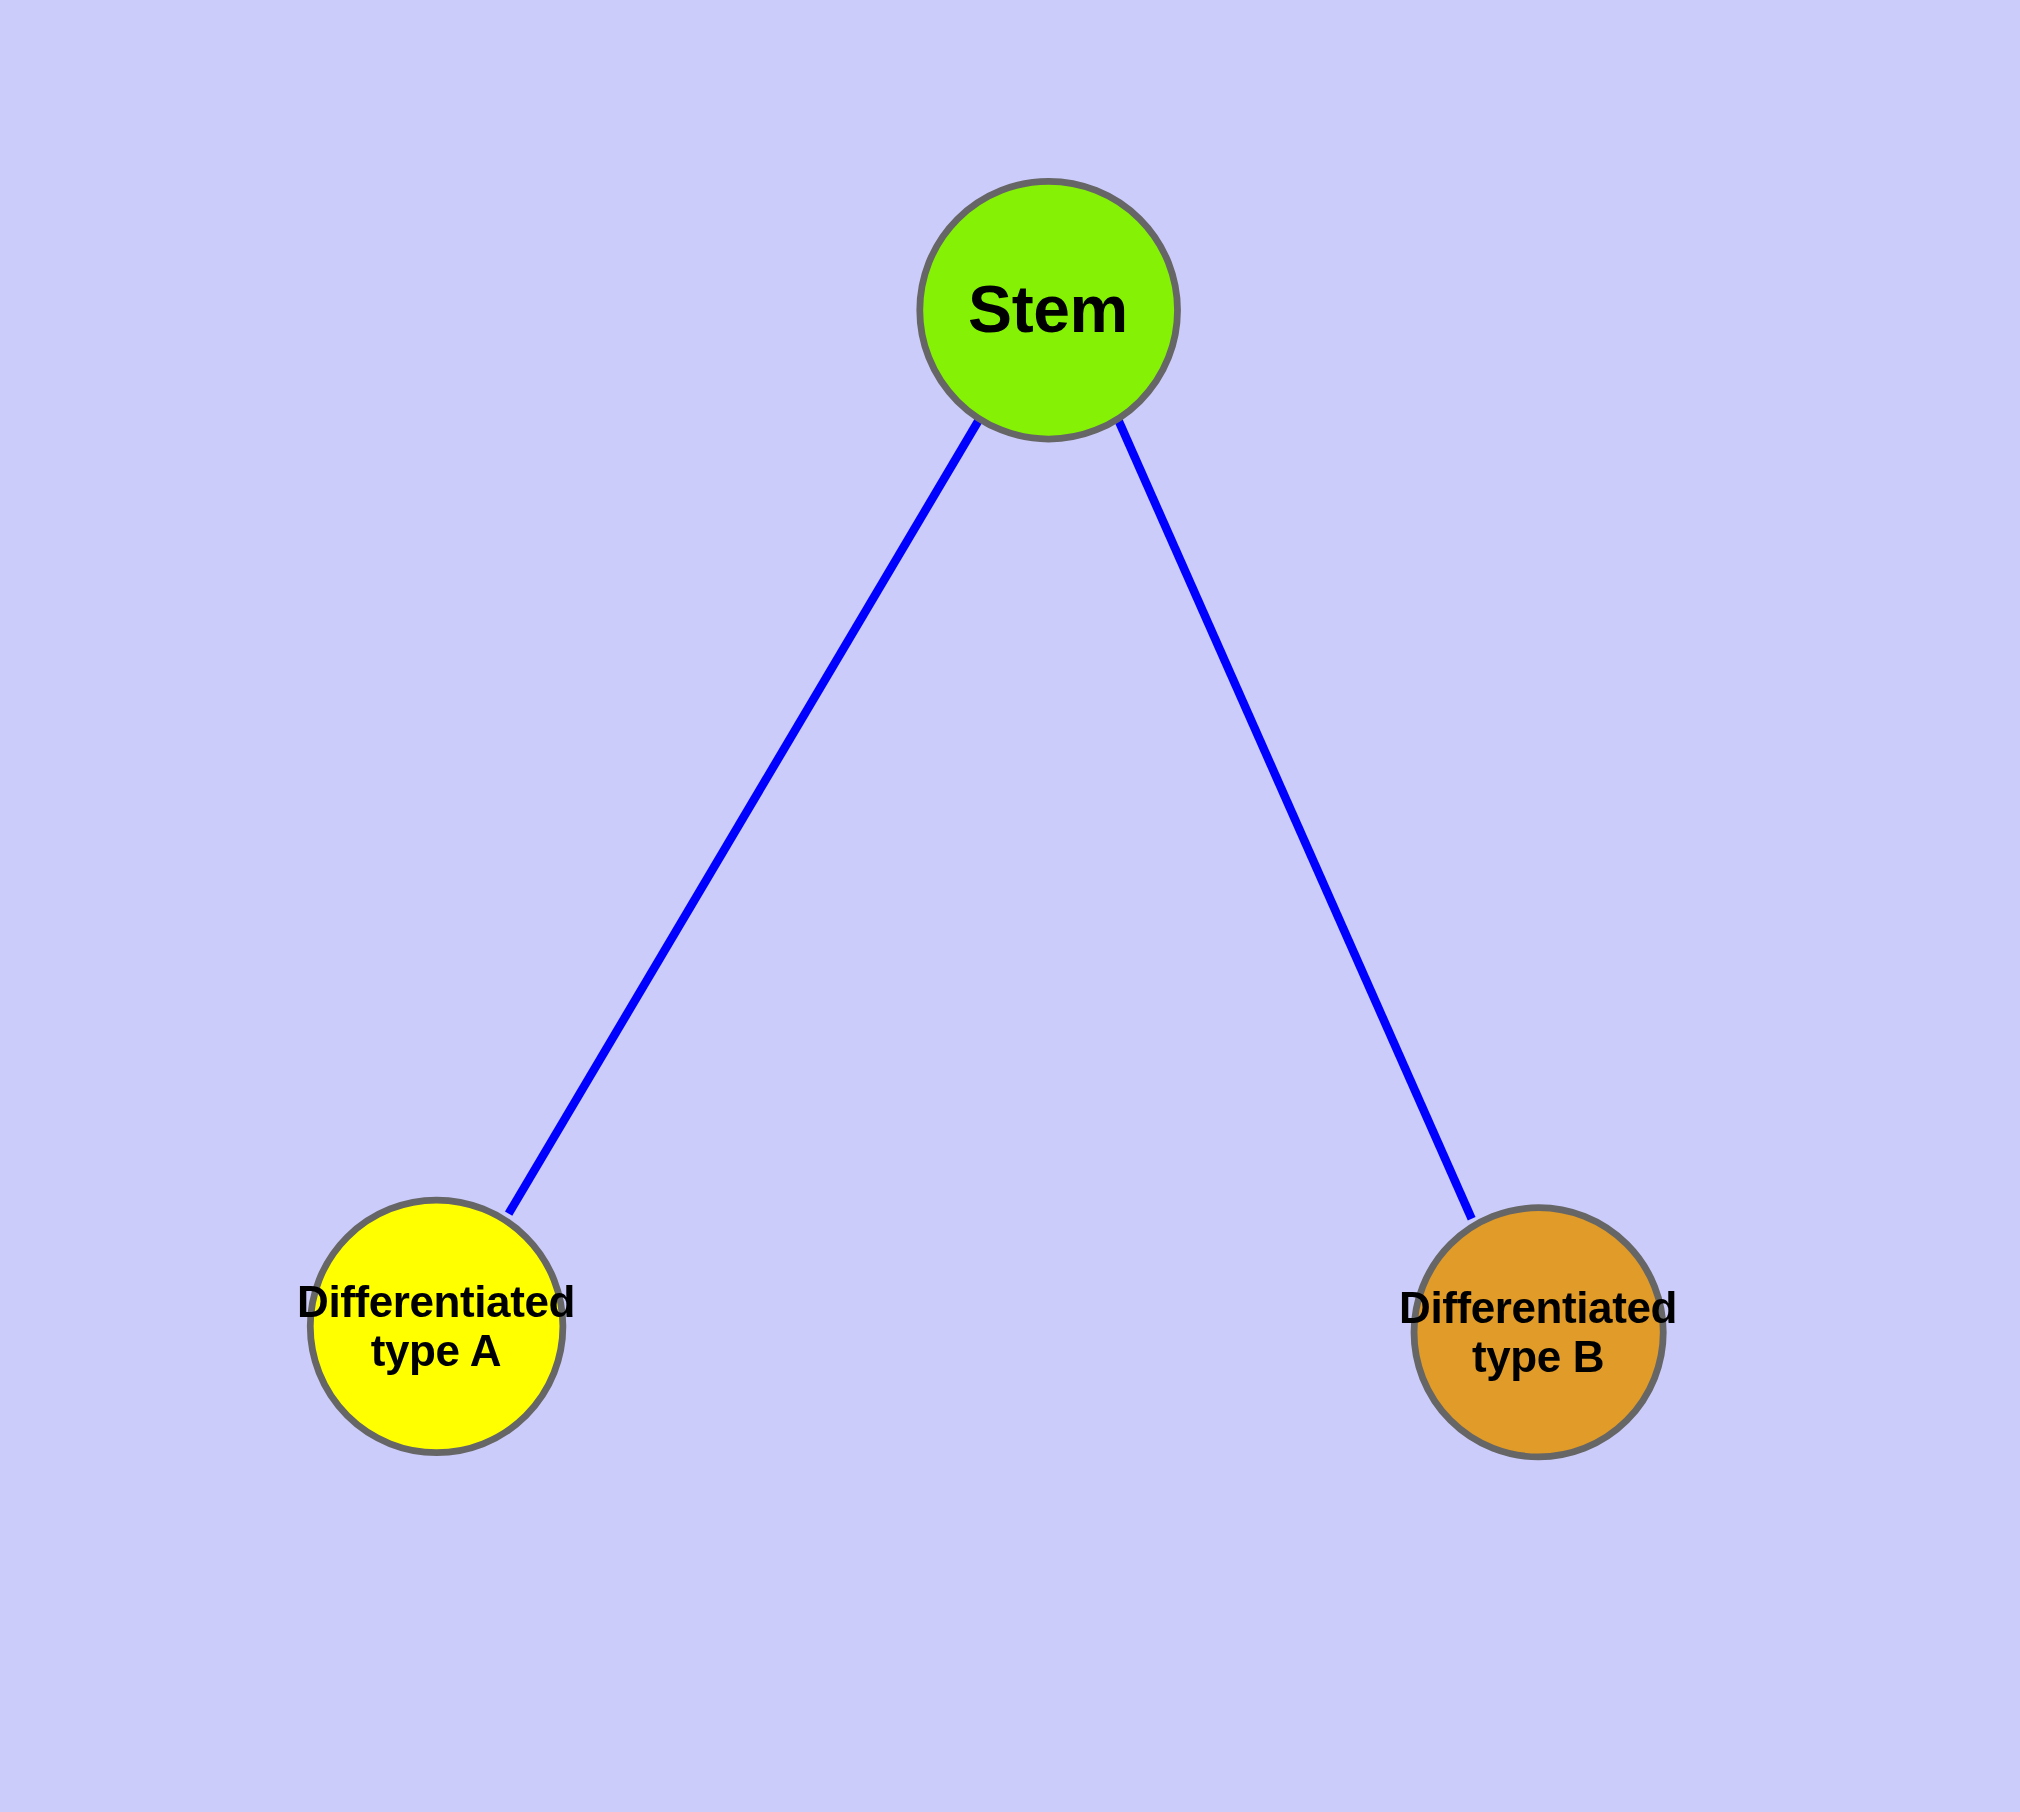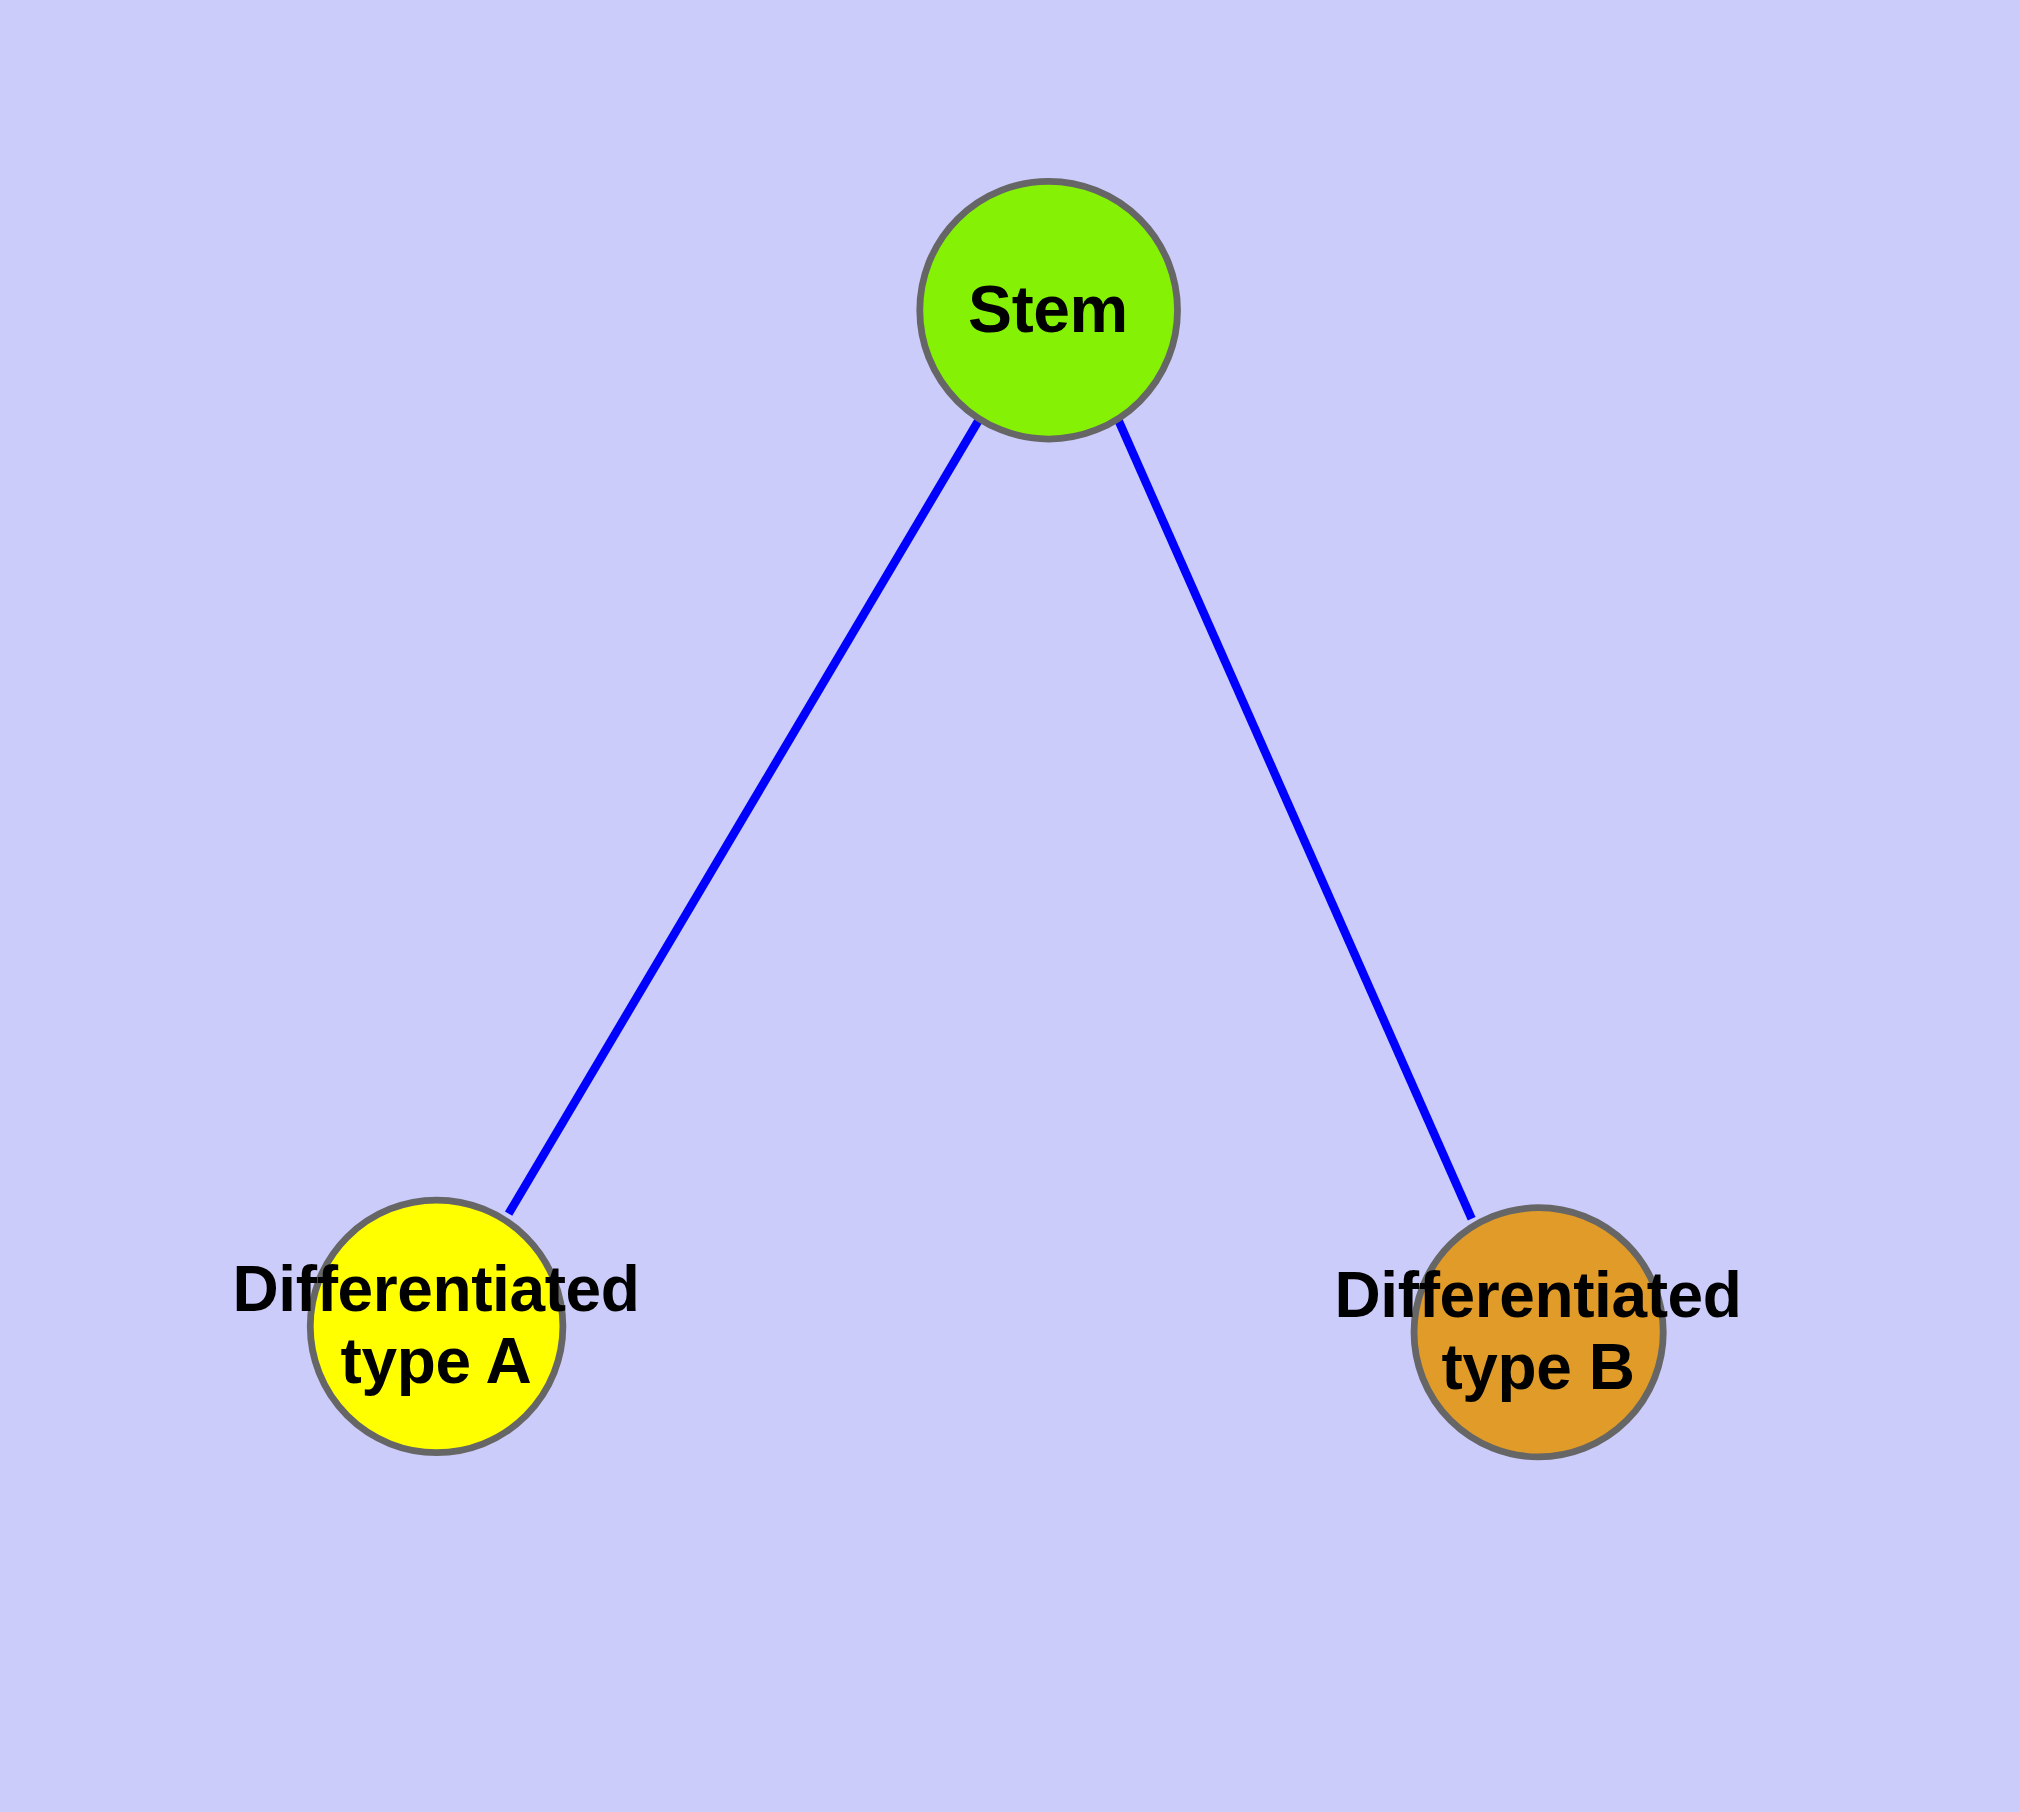--- a/index.html
+++ b/index.html
@@ -37,21 +37,21 @@
     line-height: 1.12;
     white-space: pre;
     pointer-events: none;
     transform: translate(-50%, -50%);
     letter-spacing: -0.4px;
   }
   .label-stem {
     font-size: 66px;
   }
   .label-diff {
-    font-size: 64px;
+    font-size: 44px;
   }
 </style>
 </head>
 <body>
 
 <div id="canvas" style="background: rgb(204, 204, 250);">
 
   <svg id="graph-svg" viewBox="0 0 2384 2138" preserveAspectRatio="none" xmlns="http://www.w3.org/2000/svg">
 
     <rect id="bg-rect" x="0" y="0" width="2384" height="2138" fill="#ccccfa"></rect>

